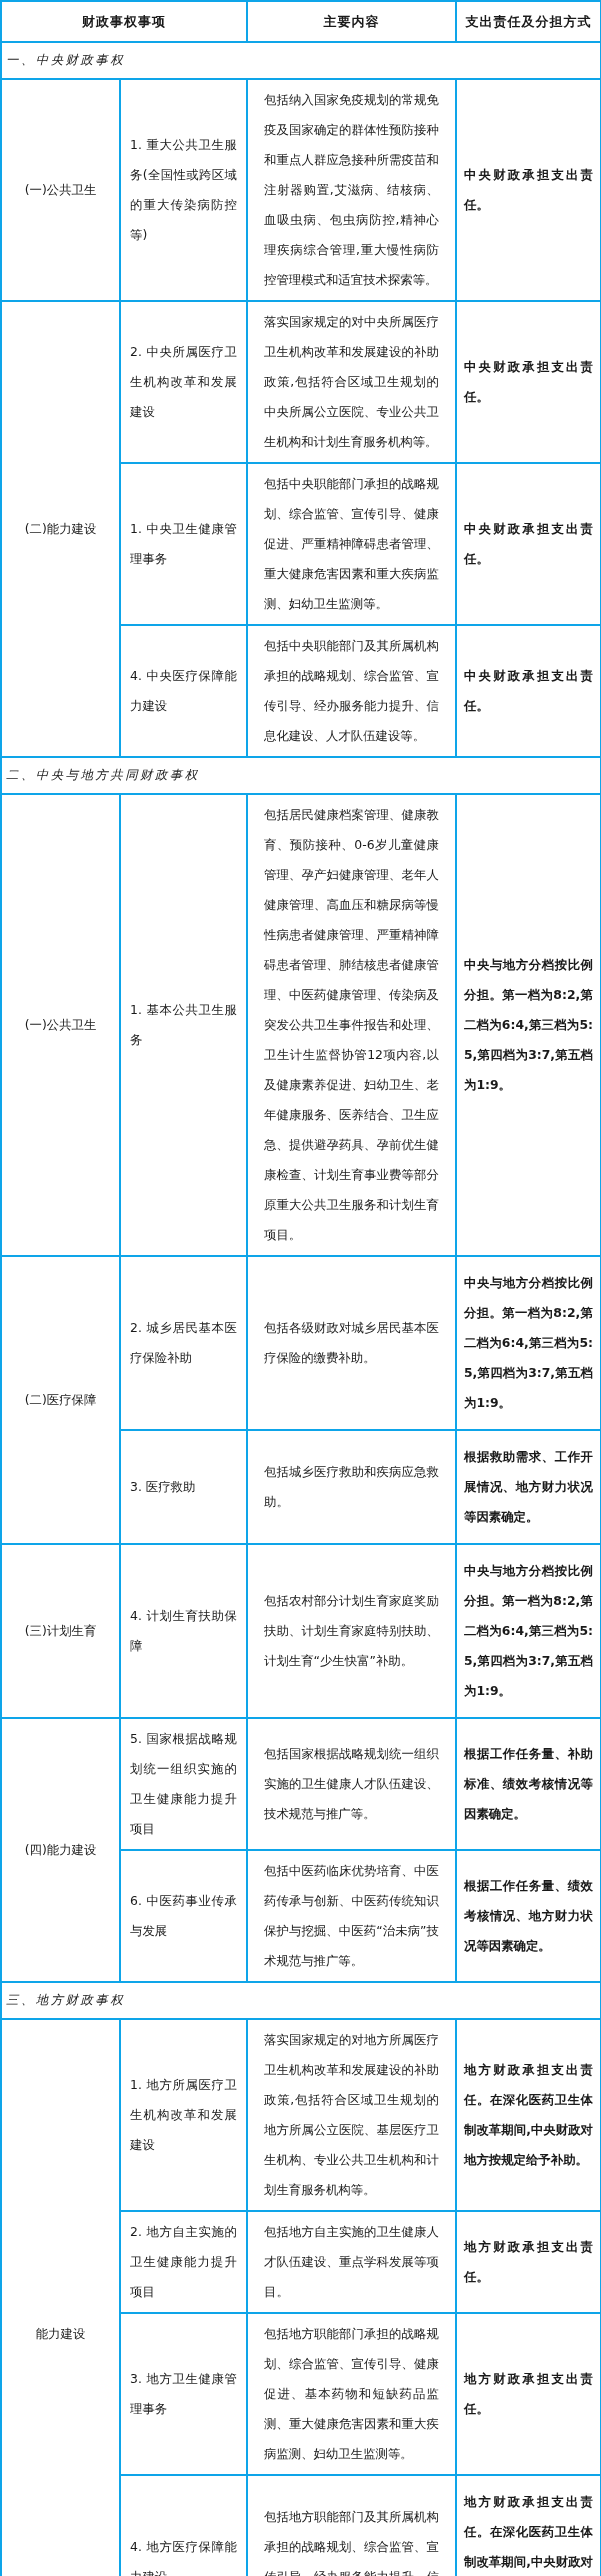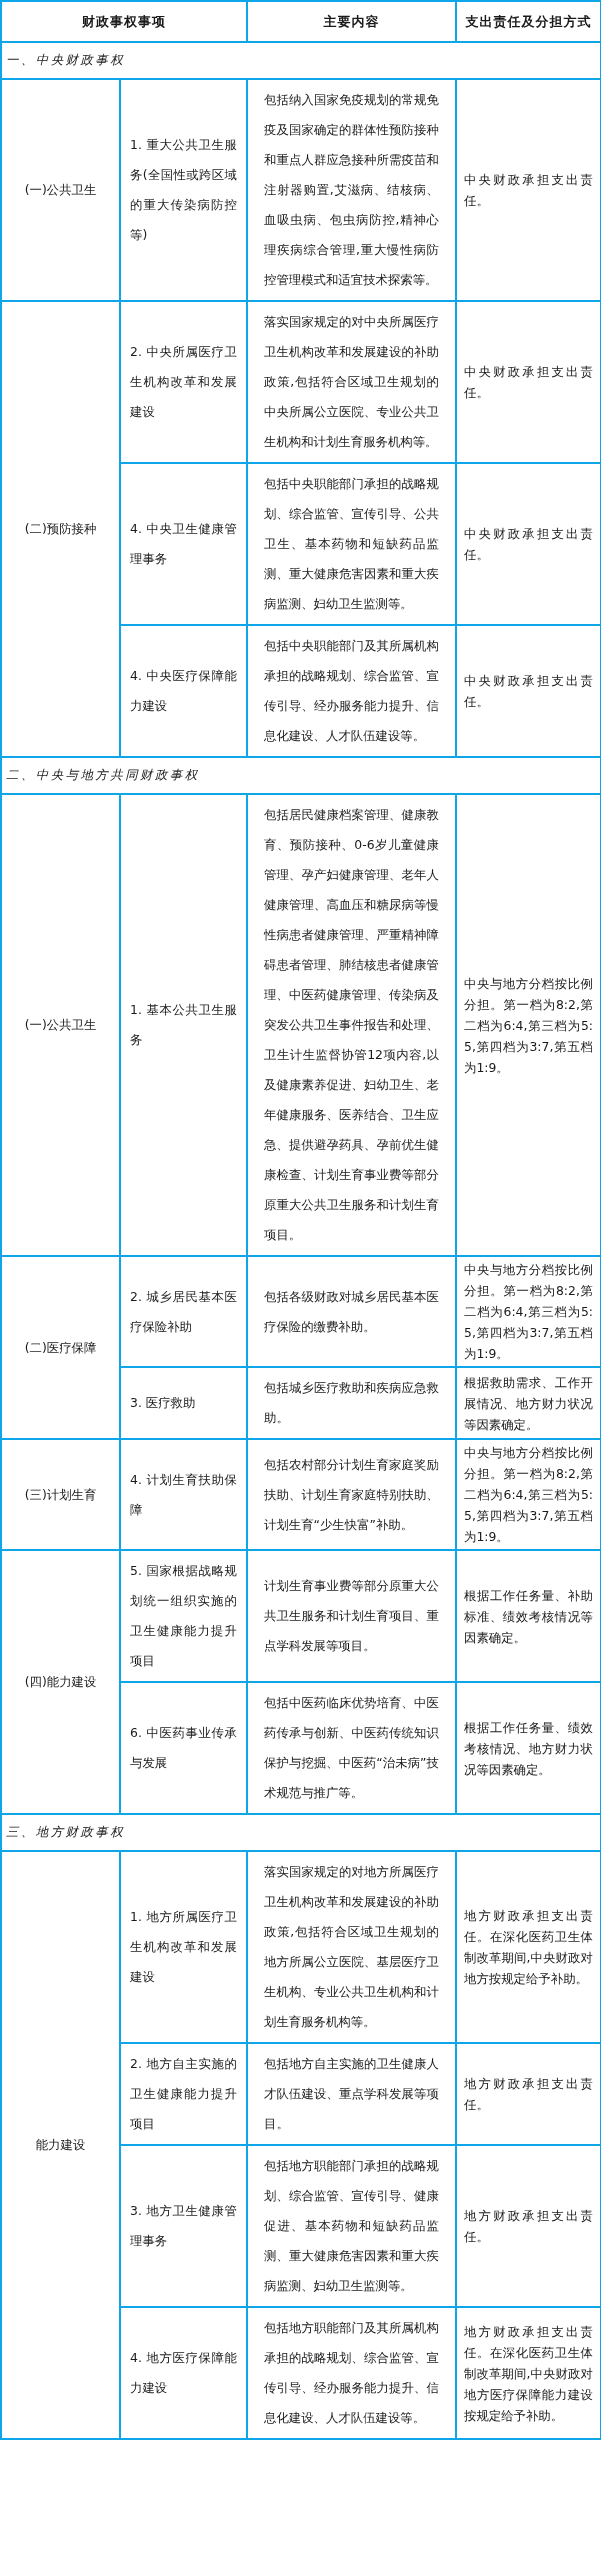--- a/index.html
+++ b/index.html
@@ -47,23 +47,24 @@
     padding: 5px 9px;
     line-height: 30px;
     text-align: justify;
   }
   .content {
     padding: 5px 16px;
     line-height: 30px;
     text-align: justify;
   }
   .responsibility {
-    padding: 2px 7px;
-    line-height: 21px;
+    padding: 11px 7px;
+    line-height: 30px;
     text-align: justify;
+    font-weight: bold;
   }
 </style>
 </head>
 <body>
 
 <table class="fiscal">
   <colgroup>
     <col style="width:119px">
     <col style="width:127px">
     <col style="width:209px">
@@ -80,28 +81,28 @@
       <tr>
         <td colspan="4" class="section-cell">一、中央财政事权</td>
       </tr>
       <tr>
         <td rowspan="1" class="cat">(一)公共卫生</td>
         <td class="item">1. 重大公共卫生服务(全国性或跨区域的重大传染病防控等)</td>
         <td class="content">包括纳入国家免疫规划的常规免疫及国家确定的群体性预防接种和重点人群应急接种所需疫苗和注射器购置,艾滋病、结核病、血吸虫病、包虫病防控,精神心理疾病综合管理,重大慢性病防控管理模式和适宜技术探索等。</td>
         <td class="responsibility">中央财政承担支出责任。</td>
       </tr>
       <tr>
-        <td rowspan="3" class="cat">(二)预防接种</td>
+        <td rowspan="3" class="cat">(二)能力建设</td>
         <td class="item">2. 中央所属医疗卫生机构改革和发展建设</td>
         <td class="content">落实国家规定的对中央所属医疗卫生机构改革和发展建设的补助政策,包括符合区域卫生规划的中央所属公立医院、专业公共卫生机构和计划生育服务机构等。</td>
         <td class="responsibility">中央财政承担支出责任。</td>
       </tr>
       <tr>
-        <td class="item">4. 中央卫生健康管理事务</td>
-        <td class="content">包括中央职能部门承担的战略规划、综合监管、宣传引导、公共卫生、基本药物和短缺药品监测、重大健康危害因素和重大疾病监测、妇幼卫生监测等。</td>
+        <td class="item">1. 中央卫生健康管理事务</td>
+        <td class="content">包括中央职能部门承担的战略规划、综合监管、宣传引导、健康促进、严重精神障碍患者管理、重大健康危害因素和重大疾病监测、妇幼卫生监测等。</td>
         <td class="responsibility">中央财政承担支出责任。</td>
       </tr>
       <tr>
         <td class="item">4. 中央医疗保障能力建设</td>
         <td class="content">包括中央职能部门及其所属机构承担的战略规划、综合监管、宣传引导、经办服务能力提升、信息化建设、人才队伍建设等。</td>
         <td class="responsibility">中央财政承担支出责任。</td>
       </tr>
       <tr>
         <td colspan="4" class="section-cell">二、中央与地方共同财政事权</td>
       </tr>
@@ -124,21 +125,21 @@
       </tr>
       <tr>
         <td rowspan="1" class="cat">(三)计划生育</td>
         <td class="item">4. 计划生育扶助保障</td>
         <td class="content">包括农村部分计划生育家庭奖励扶助、计划生育家庭特别扶助、计划生育“少生快富”补助。</td>
         <td class="responsibility">中央与地方分档按比例分担。第一档为8:2,第二档为6:4,第三档为5:5,第四档为3:7,第五档为1:9。</td>
       </tr>
       <tr>
         <td rowspan="2" class="cat">(四)能力建设</td>
         <td class="item">5. 国家根据战略规划统一组织实施的卫生健康能力提升项目</td>
-        <td class="content">计划生育事业费等部分原重大公共卫生服务和计划生育项目、重点学科发展等项目。</td>
+        <td class="content">包括国家根据战略规划统一组织实施的卫生健康人才队伍建设、技术规范与推广等。</td>
         <td class="responsibility">根据工作任务量、补助标准、绩效考核情况等因素确定。</td>
       </tr>
       <tr>
         <td class="item">6. 中医药事业传承与发展</td>
         <td class="content">包括中医药临床优势培育、中医药传承与创新、中医药传统知识保护与挖掘、中医药“治未病”技术规范与推广等。</td>
         <td class="responsibility">根据工作任务量、绩效考核情况、地方财力状况等因素确定。</td>
       </tr>
       <tr>
         <td colspan="4" class="section-cell">三、地方财政事权</td>
       </tr>

